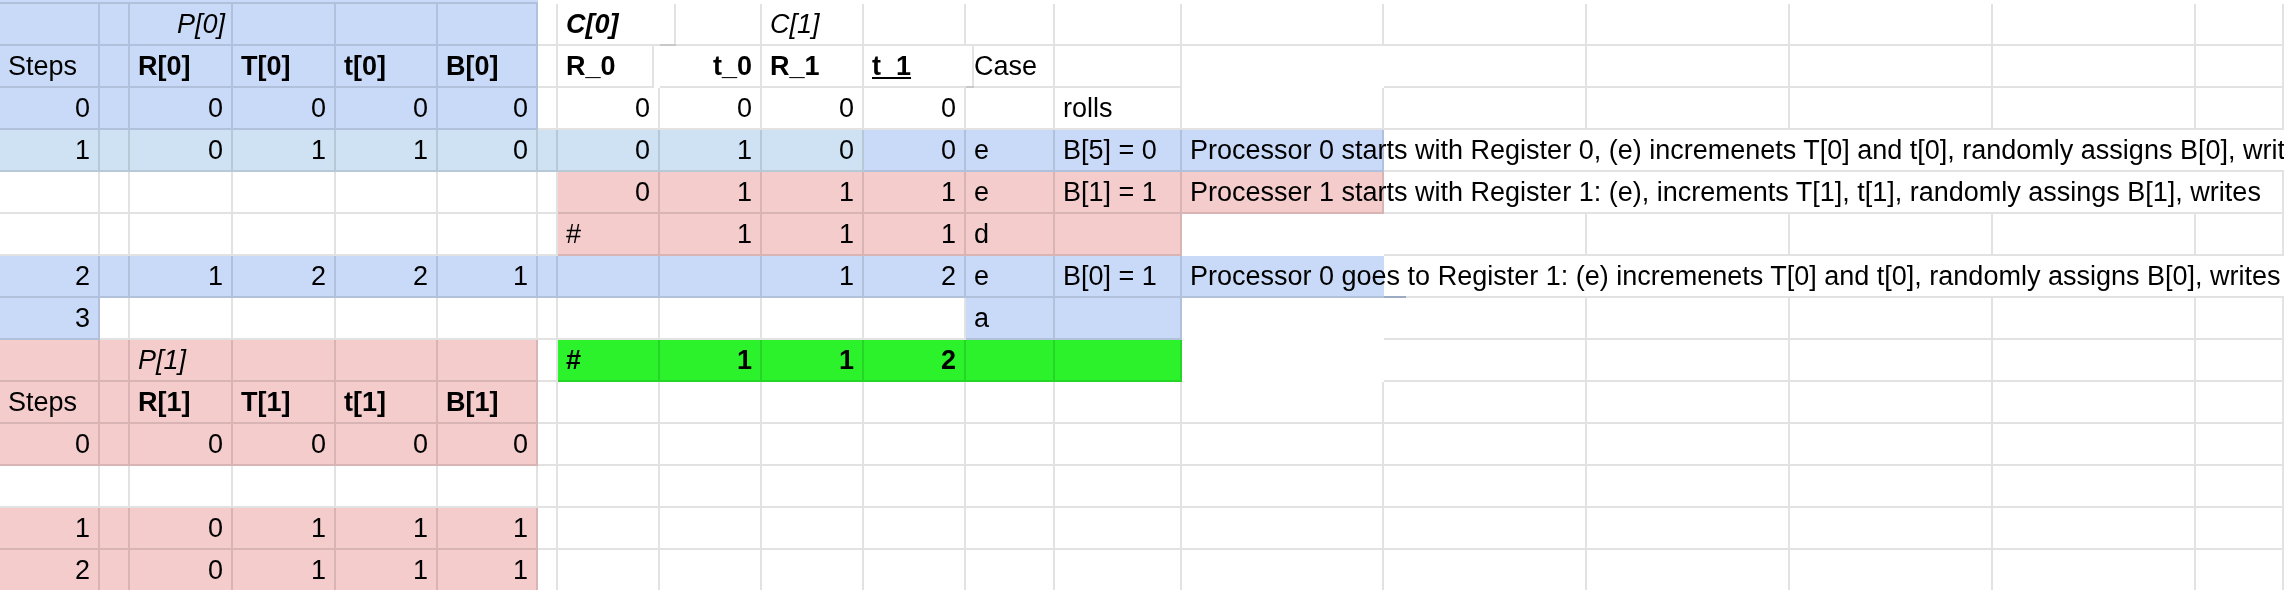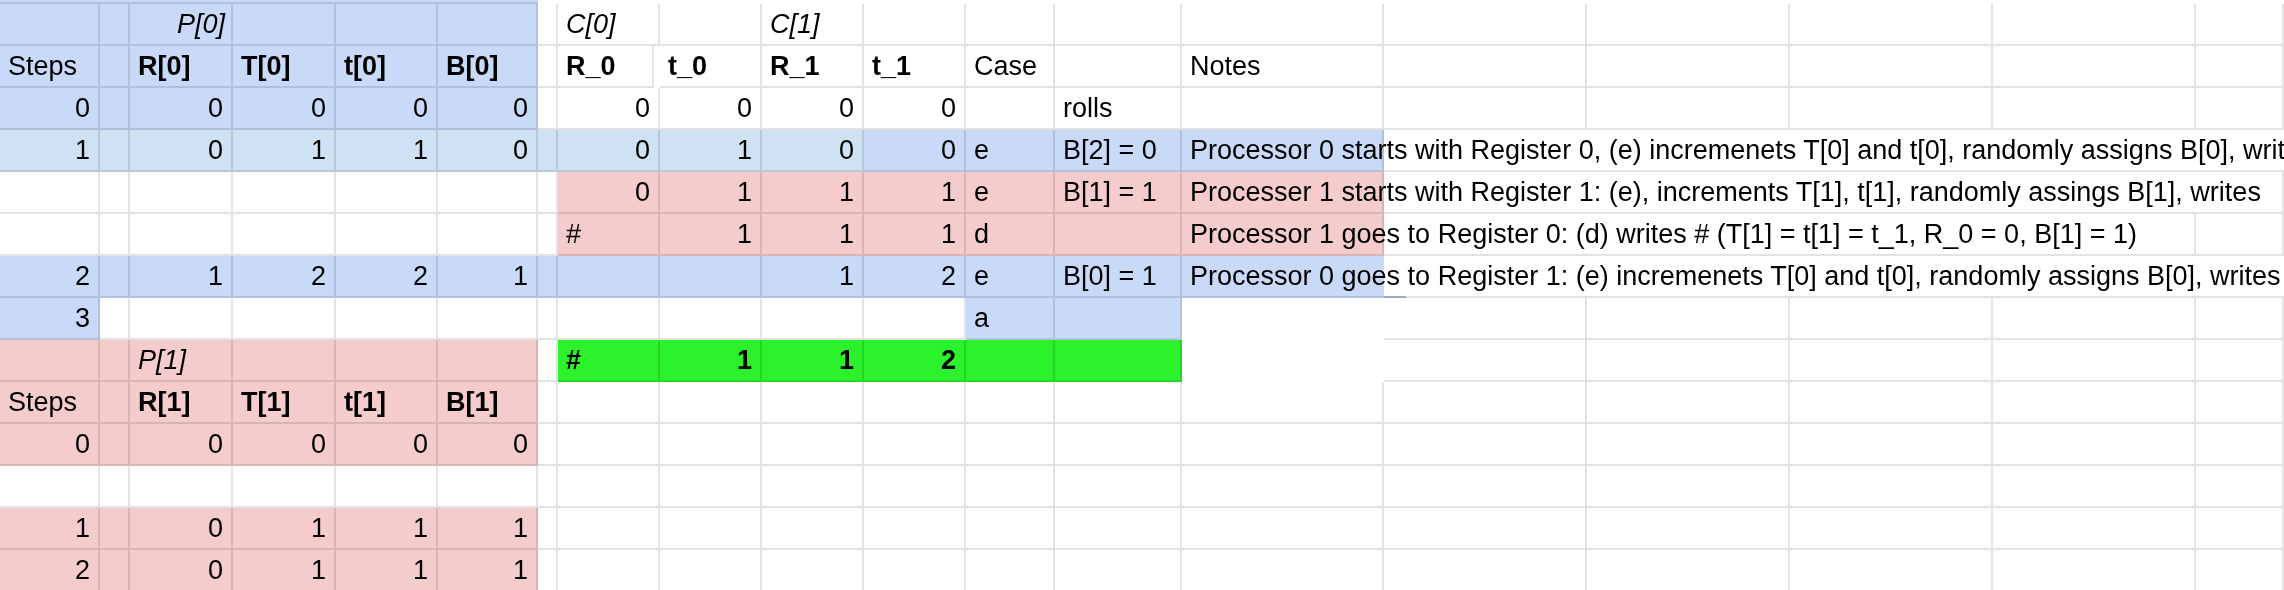--- a/index.html
+++ b/index.html
@@ -50,46 +50,45 @@
 <div class="screen">
   <div class="sheet">
     <div class="topstrip" style="background: rgb(201, 218, 248);"></div>
   <div class="cell ar" style="left: 0px; top: 4px; width: 100px; background: rgb(201, 218, 248);"></div>
       <div class="cell ar" style="left: 100px; top: 4px; width: 30px; background: rgb(201, 218, 248);"></div>
       <div class="cell al italic" style="left: 130px; top: 4px; width: 103px; background: rgb(201, 218, 248); padding-left: 47px;">P[0]</div>
       <div class="cell ar" style="left: 233px; top: 4px; width: 103px; background: rgb(201, 218, 248);"></div>
       <div class="cell ar" style="left: 336px; top: 4px; width: 102px; background: rgb(201, 218, 248);"></div>
       <div class="cell ar" style="left: 438px; top: 4px; width: 100px; background: rgb(201, 218, 248);"></div>
       <div class="cell ar" style="left: 538px; top: 4px; width: 20px;"></div>
-      <div class="cell al italic" style="left: 558px; top: 4px; width: 102px;">C[0]</div>
+      <div class="cell al italic" style="left: 558px; top: 4px; width: 118px; font-weight: bold;">C[0]</div>
       <div class="cell ar" style="left: 660px; top: 4px; width: 102px;"></div>
       <div class="cell al italic" style="left: 762px; top: 4px; width: 102px;">C[1]</div>
       <div class="cell ar" style="left: 864px; top: 4px; width: 102px;"></div>
       <div class="cell ar" style="left: 966px; top: 4px; width: 89px;"></div>
       <div class="cell ar" style="left: 1055px; top: 4px; width: 127px;"></div>
       <div class="cell ar" style="left: 1182px; top: 4px; width: 202px;"></div>
       <div class="cell ar" style="left: 1384px; top: 4px; width: 203px;"></div>
       <div class="cell ar" style="left: 1587px; top: 4px; width: 203px;"></div>
       <div class="cell ar" style="left: 1790px; top: 4px; width: 203px;"></div>
       <div class="cell ar" style="left: 1993px; top: 4px; width: 203px;"></div>
       <div class="cell ar" style="left: 2196px; top: 4px; width: 88px;"></div>
       <div class="cell al" style="left: 0px; top: 46px; width: 100px; background: rgb(201, 218, 248);">Steps</div>
       <div class="cell ar" style="left: 100px; top: 46px; width: 30px; background: rgb(201, 218, 248);"></div>
       <div class="cell al bold" style="left: 130px; top: 46px; width: 103px; background: rgb(201, 218, 248);">R[0]</div>
       <div class="cell al bold" style="left: 233px; top: 46px; width: 103px; background: rgb(201, 218, 248);">T[0]</div>
       <div class="cell al bold" style="left: 336px; top: 46px; width: 102px; background: rgb(201, 218, 248);">t[0]</div>
       <div class="cell al bold" style="left: 438px; top: 46px; width: 100px; background: rgb(201, 218, 248);">B[0]</div>
       <div class="cell ar" style="left: 538px; top: 46px; width: 20px;"></div>
       <div class="cell al bold" style="left: 558px; top: 46px; width: 96px;">R_0</div>
-      <div class="cell al bold" style="left: 660px; top: 46px; width: 102px;">t_0</div>
+      <div class="cell al bold" style="left: 660px; top: 46px; width: 102px; text-align: right;">t_0</div>
       <div class="cell al bold" style="left: 762px; top: 46px; width: 102px;">R_1</div>
-      <div class="cell al bold" style="left: 864px; top: 46px; width: 102px;">t_1</div>
+      <div class="cell al bold" style="left: 864px; top: 46px; width: 110px; text-decoration: underline;">t_1</div>
       <div class="cell al" style="left: 966px; top: 46px; width: 89px;">Case</div>
       <div class="cell ar" style="left: 1055px; top: 46px; width: 127px;"></div>
-      <div class="cell al" style="left: 1182px; top: 46px; width: 202px;">Notes</div>
       <div class="cell ar" style="left: 1384px; top: 46px; width: 203px;"></div>
       <div class="cell ar" style="left: 1587px; top: 46px; width: 203px;"></div>
       <div class="cell ar" style="left: 1790px; top: 46px; width: 203px;"></div>
       <div class="cell ar" style="left: 1993px; top: 46px; width: 203px;"></div>
       <div class="cell ar" style="left: 2196px; top: 46px; width: 88px;"></div>
       <div class="cell ar" style="left: 0px; top: 88px; width: 100px; background: rgb(201, 218, 248);">0</div>
       <div class="cell ar" style="left: 100px; top: 88px; width: 30px; background: rgb(201, 218, 248);"></div>
       <div class="cell ar" style="left: 130px; top: 88px; width: 103px; background: rgb(201, 218, 248);">0</div>
       <div class="cell ar" style="left: 233px; top: 88px; width: 103px; background: rgb(201, 218, 248);">0</div>
       <div class="cell ar" style="left: 336px; top: 88px; width: 102px; background: rgb(201, 218, 248);">0</div>
@@ -112,21 +111,21 @@
       <div class="cell ar" style="left: 130px; top: 130px; width: 103px; background: rgb(207, 226, 243);">0</div>
       <div class="cell ar" style="left: 233px; top: 130px; width: 103px; background: rgb(207, 226, 243);">1</div>
       <div class="cell ar" style="left: 336px; top: 130px; width: 102px; background: rgb(207, 226, 243);">1</div>
       <div class="cell ar" style="left: 438px; top: 130px; width: 100px; background: rgb(207, 226, 243);">0</div>
       <div class="cell ar" style="left: 538px; top: 130px; width: 20px; background: rgb(207, 226, 243);"></div>
       <div class="cell ar" style="left: 558px; top: 130px; width: 102px; background: rgb(207, 226, 243);">0</div>
       <div class="cell ar" style="left: 660px; top: 130px; width: 102px; background: rgb(207, 226, 243);">1</div>
       <div class="cell ar" style="left: 762px; top: 130px; width: 102px; background: rgb(207, 226, 243);">0</div>
       <div class="cell ar" style="left: 864px; top: 130px; width: 102px; background: rgb(201, 218, 248);">0</div>
       <div class="cell al" style="left: 966px; top: 130px; width: 89px; background: rgb(201, 218, 248);">e</div>
-      <div class="cell al" style="left: 1055px; top: 130px; width: 127px; background: rgb(201, 218, 248);">B[2] = 0</div>
+      <div class="cell al" style="left: 1055px; top: 130px; width: 127px; background: rgb(201, 218, 248);">B[5] = 0</div>
       <div class="cell notecell al" style="left: 1182px; top: 130px; width: 202px; background: rgb(201, 218, 248);">
         <span class="note-span">Processor 0 starts with Register 0, (e) incremenets T[0] and t[0], randomly assigns B[0], writes</span>
       </div>
       <div class="cell ar" style="left: 1384px; top: 130px; width: 203px;"></div>
       <div class="cell ar" style="left: 1587px; top: 130px; width: 203px;"></div>
       <div class="cell ar" style="left: 1790px; top: 130px; width: 203px;"></div>
       <div class="cell ar" style="left: 1993px; top: 130px; width: 203px;"></div>
       <div class="cell ar" style="left: 2196px; top: 130px; width: 88px;"></div>
       <div class="cell ar" style="left: 0px; top: 172px; width: 100px;"></div>
       <div class="cell ar" style="left: 100px; top: 172px; width: 30px;"></div>
@@ -155,23 +154,20 @@
       <div class="cell ar" style="left: 233px; top: 214px; width: 103px;"></div>
       <div class="cell ar" style="left: 336px; top: 214px; width: 102px;"></div>
       <div class="cell ar" style="left: 438px; top: 214px; width: 100px;"></div>
       <div class="cell ar" style="left: 538px; top: 214px; width: 20px;"></div>
       <div class="cell al" style="left: 558px; top: 214px; width: 102px; background: rgb(244, 204, 204);">#</div>
       <div class="cell ar" style="left: 660px; top: 214px; width: 102px; background: rgb(244, 204, 204);">1</div>
       <div class="cell ar" style="left: 762px; top: 214px; width: 102px; background: rgb(244, 204, 204);">1</div>
       <div class="cell ar" style="left: 864px; top: 214px; width: 102px; background: rgb(244, 204, 204);">1</div>
       <div class="cell al" style="left: 966px; top: 214px; width: 89px; background: rgb(244, 204, 204);">d</div>
       <div class="cell ar" style="left: 1055px; top: 214px; width: 127px; background: rgb(244, 204, 204);"></div>
-      <div class="cell notecell al" style="left: 1182px; top: 214px; width: 202px; background: rgb(244, 204, 204);">
-        <span class="note-span">Processor 1 goes to Register 0: (d) writes # (T[1] = t[1] = t_1, R_0 = 0, B[1] = 1)</span>
-      </div>
       <div class="cell ar" style="left: 1384px; top: 214px; width: 203px;"></div>
       <div class="cell ar" style="left: 1587px; top: 214px; width: 203px;"></div>
       <div class="cell ar" style="left: 1790px; top: 214px; width: 203px;"></div>
       <div class="cell ar" style="left: 1993px; top: 214px; width: 203px;"></div>
       <div class="cell ar" style="left: 2196px; top: 214px; width: 88px;"></div>
       <div class="cell ar" style="left: 0px; top: 256px; width: 100px; background: rgb(201, 218, 248);">2</div>
       <div class="cell ar" style="left: 100px; top: 256px; width: 30px; background: rgb(201, 218, 248);"></div>
       <div class="cell ar" style="left: 130px; top: 256px; width: 103px; background: rgb(201, 218, 248);">1</div>
       <div class="cell ar" style="left: 233px; top: 256px; width: 103px; background: rgb(201, 218, 248);">2</div>
       <div class="cell ar" style="left: 336px; top: 256px; width: 102px; background: rgb(201, 218, 248);">2</div>

